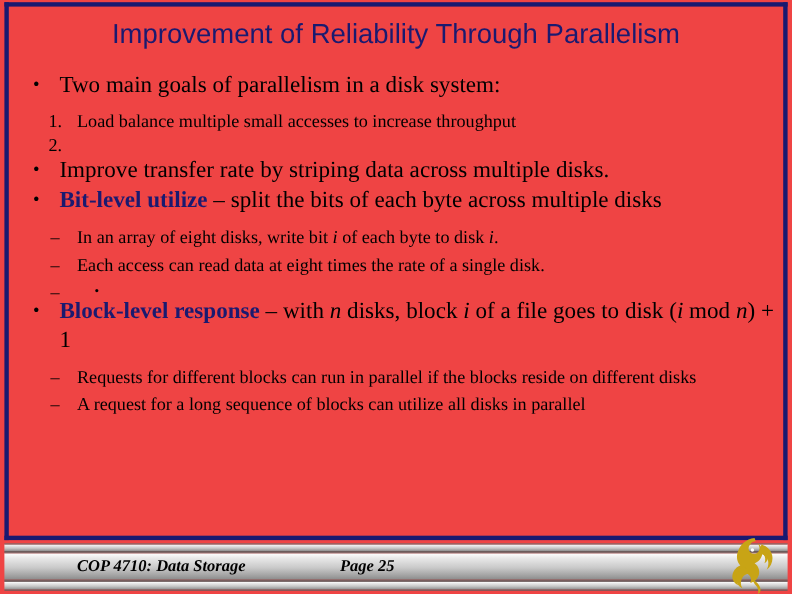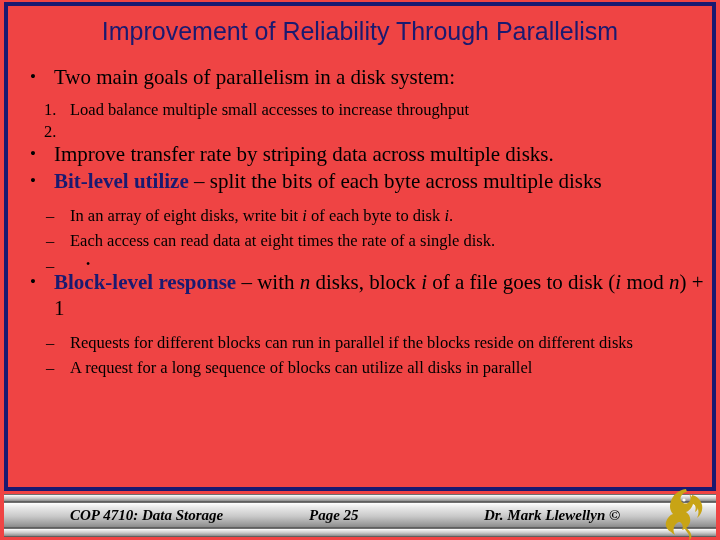--- a/index.html
+++ b/index.html
@@ -275,21 +275,20 @@
 
   </div>
 
   <div id="footer">
     <div class="band band-top"></div>
     <div class="band band-mid"></div>
     <div class="band band-bot"></div>
     <div id="footer-text">
       <span class="f-left">COP 4710: Data Storage</span>
       <span class="f-center">Page 25</span>
-      <span class="f-right">Dr. Mark Llewellyn ©</span>
     </div>
   </div>
 
   <div id="pegasus">
     <svg width="56" height="55" viewBox="0 0 56 55" xmlns="http://www.w3.org/2000/svg">
       <g fill="#c8a415">
         <path d="M30 4 C22 5 17 10 15 16 C13 21 14 26 17 29 C14 30 11 33 10 37 C9 41 11 45 15 47 C13 43 14 39 17 37 C20 35 24 36 26 39 C27 41 27 43 26 45 C30 44 33 41 34 37 C35 33 33 29 30 27 C33 26 36 23 37 19 C38 15 36 11 33 9 C35 12 35 15 33 17 C31 19 28 19 26 17 C24 15 24 12 26 10 C27 8 29 7 31 7 Z"></path>
         <path d="M36 10 C41 11 45 15 46 20 C47 25 45 30 41 33 C43 29 43 25 41 22 C39 19 36 18 33 19 C35 16 36 13 36 10 Z"></path>
         <path d="M20 30 C16 32 13 36 13 41 C13 45 15 48 19 50 C17 47 17 43 19 40 C21 37 24 36 27 37 C25 34 23 32 20 30 Z"></path>
         <path d="M28 42 C31 43 34 46 35 49 C36 52 35 54 33 55 C34 52 33 49 31 47 C30 46 29 44 28 42 Z"></path>

